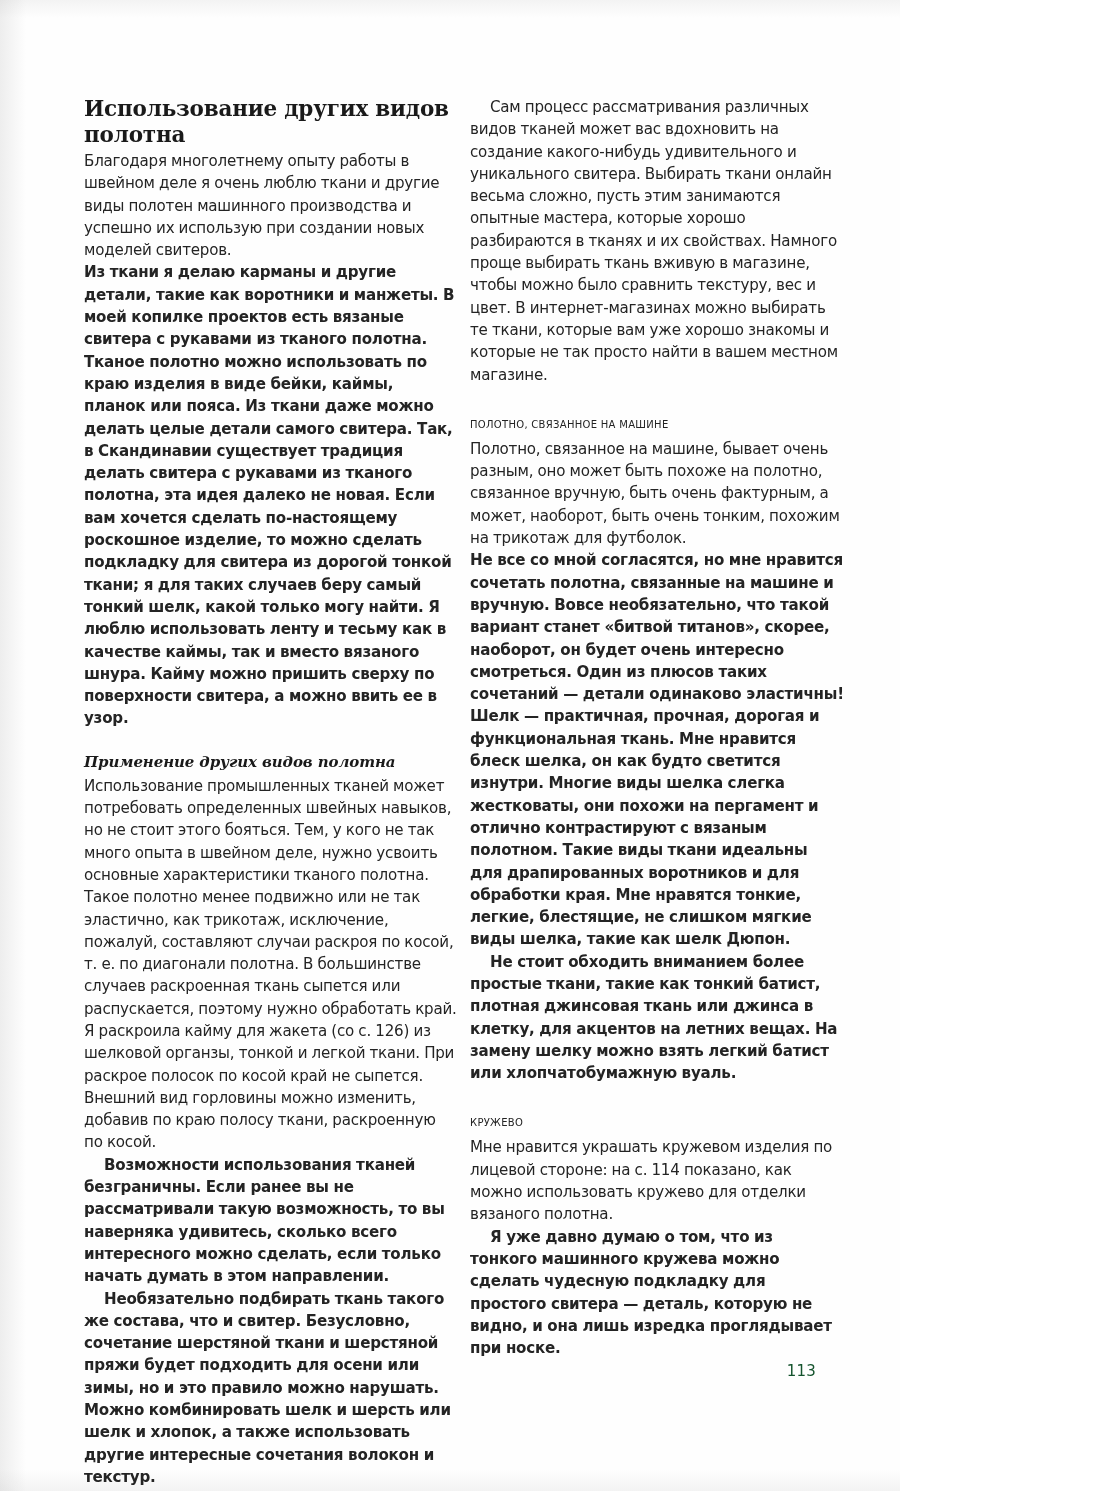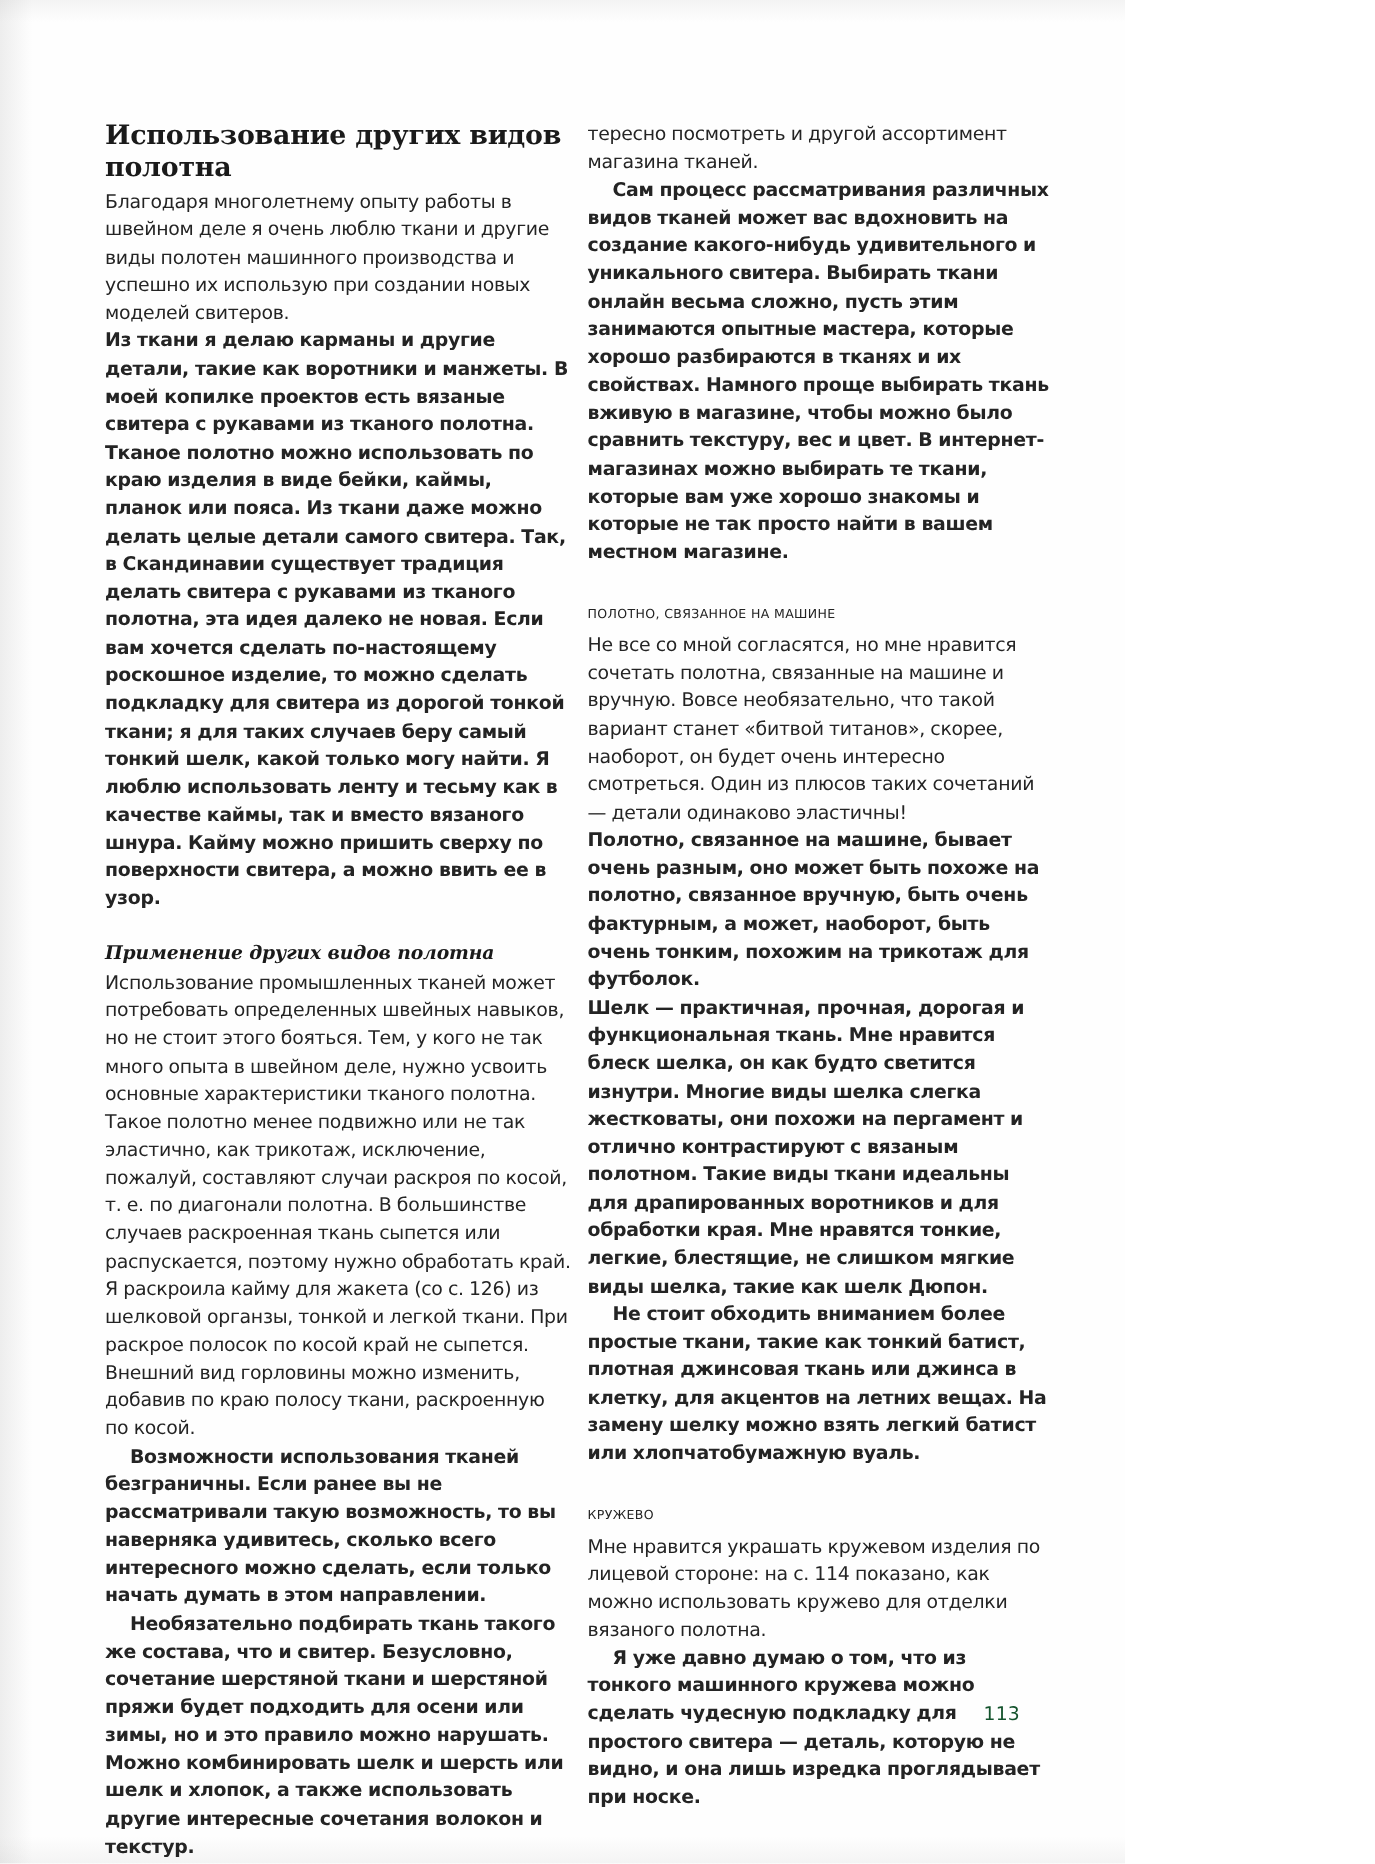--- a/index.html
+++ b/index.html
@@ -140,29 +140,28 @@
       <p class="body indent">Необязательно подбирать ткань такого же состава, что и свитер. Безусловно, сочетание шерстяной ткани и шерстяной пряжи будет подходить для осени или зимы, но и это правило можно нарушать. Можно комбинировать шелк и шерсть или шелк и хлопок, а также использовать другие интересные сочетания волокон и текстур.</p>
 
       <h2 class="sub-italic">Типы подвижно</h2>
 
       <p class="body">Для тех, кто вяжет, поход в магазин с тканями может стать толчком для творческого развития и получения новых навыков. Даже если вы пришли всего лишь для того, чтобы купить пуговицы, вам наверняка будет ин-</p>
 
     </div>
 
     <div class="column col-right">
 
-      <p class="body">тересно посмотреть и другой ассортимент магазина тканей.</p>
 
       <p class="body indent">Сам процесс рассматривания различных видов тканей может вас вдохновить на создание какого-нибудь удивительного и уникального свитера. Выбирать ткани онлайн весьма сложно, пусть этим занимаются опытные мастера, которые хорошо разбираются в тканях и их свойствах. Намного проще выбирать ткань вживую в магазине, чтобы можно было сравнить текстуру, вес и цвет. В интернет-магазинах можно выбирать те ткани, которые вам уже хорошо знакомы и которые не так просто найти в вашем местном магазине.</p>
 
       <h2 class="sub-caps">ПОЛОТНО, СВЯЗАННОЕ НА МАШИНЕ</h2>
 
+      <p class="body">Полотно, связанное на машине, бывает очень разным, оно может быть похоже на полотно, связанное вручную, быть очень фактурным, а может, наоборот, быть очень тонким, похожим на трикотаж для футболок.</p>
+
       <p class="body">Не все со мной согласятся, но мне нравится сочетать полотна, связанные на машине и вручную. Вовсе необязательно, что такой вариант станет «битвой титанов», скорее, наоборот, он будет очень интересно смотреться. Один из плюсов таких сочетаний — детали одинаково эластичны!</p>
-
-      <p class="body">Полотно, связанное на машине, бывает очень разным, оно может быть похоже на полотно, связанное вручную, быть очень фактурным, а может, наоборот, быть очень тонким, похожим на трикотаж для футболок.</p>
 
 
       <p class="body">Шелк — практичная, прочная, дорогая и функциональная ткань. Мне нравится блеск шелка, он как будто светится изнутри. Многие виды шелка слегка жестковаты, они похожи на пергамент и отлично контрастируют с вязаным полотном. Такие виды ткани идеальны для драпированных воротников и для обработки края. Мне нравятся тонкие, легкие, блестящие, не слишком мягкие виды шелка, такие как шелк Дюпон.</p>
 
       <p class="body indent">Не стоит обходить вниманием более простые ткани, такие как тонкий батист, плотная джинсовая ткань или джинса в клетку, для акцентов на летних вещах. На замену шелку можно взять легкий батист или хлопчатобумажную вуаль.</p>
 
       <h2 class="sub-caps">КРУЖЕВО</h2>
 
 
       <p class="body">Мне нравится украшать кружевом изделия по лицевой стороне: на с. 114 показано, как можно использовать кружево для отделки вязаного полотна.</p>

